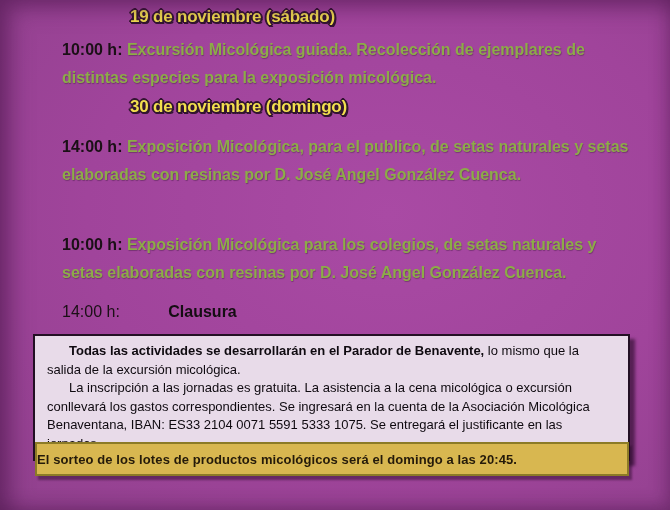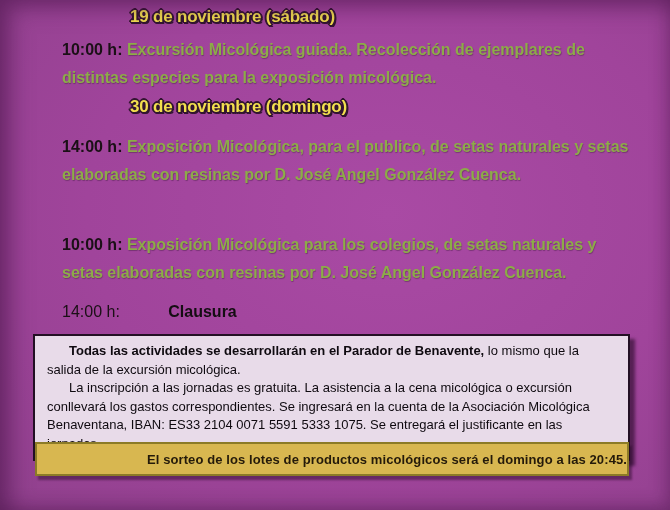--- a/index.html
+++ b/index.html
@@ -94,21 +94,21 @@
     position: absolute;
     left: 35px;
     top: 442px;
     width: 594px;
     height: 34px;
     background: #d8b750;
     border: 2px solid #8c7b27;
     box-shadow: 3px 4px 2px rgba(38, 9, 38, 0.45);
     display: flex;
     align-items: center;
-    justify-content: flex-end;
+    justify-content: flex-start;
   }
   .lottery-text {
     color: #241a0a;
     font-size: 13px;
     font-weight: 700;
     letter-spacing: 0.1px;
     text-align: center;
   }
 </style>
 </head>

